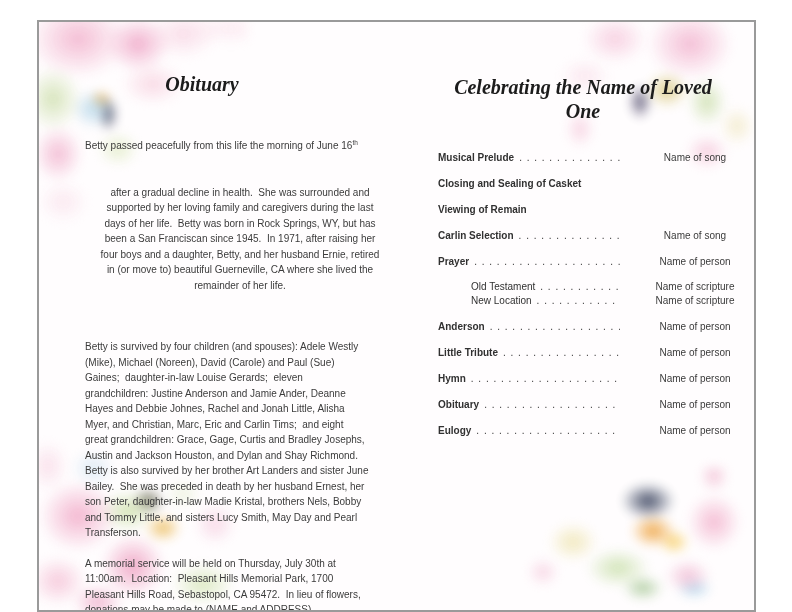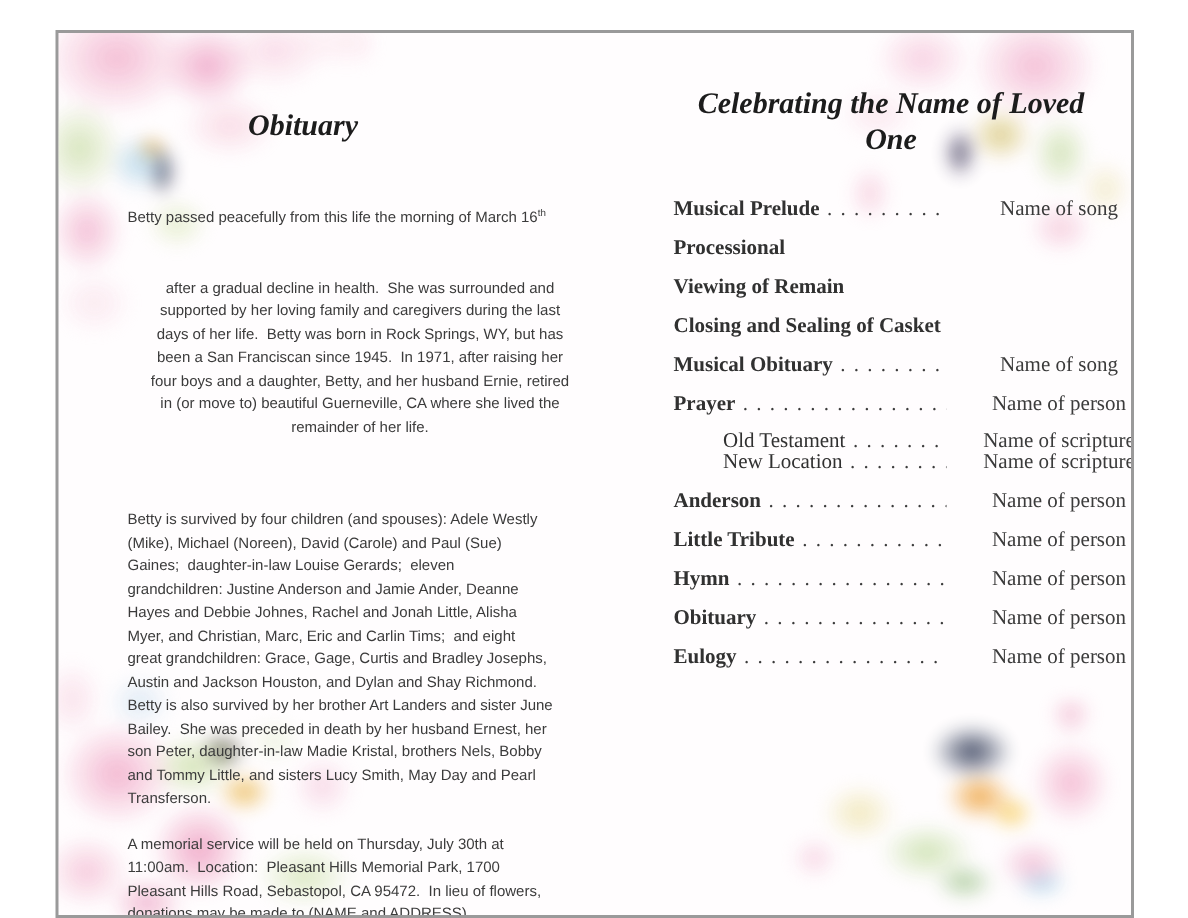--- a/index.html
+++ b/index.html
@@ -77,23 +77,23 @@
     font-size:20px; line-height:24px; color:var(--titles, #1c1c1c); text-align:center;
   }
   .page-left { left:46px; top:50px; width:310px; }
   .page-left .page-title { width:234px; }
   .obit-body { margin-top:11px; font-size:10px; line-height:15.5px; }
   .obit-body p { margin:0 0 15px 0; white-space:pre-wrap; }
   .obit-line1 { display:block; }
   .obit-rest  { display:block; white-space:pre-wrap;text-align:center; }
   sup.obit-sup { font-size:6.5px; vertical-align:4px; line-height:0; }
 
-  .page-right { left:399px; top:35px; width:322px;margin-left:11px; }
+  .page-right { left:399px; top:53px; width:322px; }
   .page-right .page-title { width:290px; }
-  .service-list { margin-top:27px; font-size:14px;font-family:Liberation Serif, serif; }
+  .service-list { margin-top:27px; font-size:10px; }
   .srow { display:flex; align-items:baseline; line-height:15px; margin-bottom:11px; }
   .lbl { font-weight:bold; white-space:nowrap; color:#313131; }
   .leader { flex:1 1 auto; overflow:hidden; white-space:nowrap; margin:0 10px 0 5px; color:var(--text, #3b3b3b); }
   .leader::after {
     content:". . . . . . . . . . . . . . . . . . . . . . . . . . . . . . . . . . . . . . . . . . . . . .";
     letter-spacing:1px;
   }
   .val { flex:0 0 130px; width:130px; white-space:nowrap;text-align:center; }
   .scripture-block { margin-bottom:11px; }
   .scripture-block .srow { margin-bottom:0; }
@@ -108,21 +108,21 @@
 
     <div class="floral floral-tl"></div>
     <div class="floral floral-bl"></div>
     <div class="floral floral-tr"></div>
     <div class="floral floral-br"></div>
 
     <div class="page page-left">
       <h1 class="page-title">Obituary</h1>
       <div class="obit-body">
         <p>
-          <span class="obit-line1"><span>Betty passed peacefully from this life the morning of March 16</span><sup class="obit-sup">th</sup></span>
+          <span class="obit-line1"><span>Betty passed peacefully from this life the morning of June 16</span><sup class="obit-sup">th</sup></span>
           <span class="obit-rest">after a gradual decline in health.  She was surrounded and
 supported by her loving family and caregivers during the last
 days of her life.  Betty was born in Rock Springs, WY, but has
 been a San Franciscan since 1945.  In 1971, after raising her
 four boys and a daughter, Betty, and her husband Ernie, retired
 in (or move to) beautiful Guerneville, CA where she lived the
 remainder of her life.</span>
         </p>
         <p>Betty is survived by four children (and spouses): Adele Westly
 (Mike), Michael (Noreen), David (Carole) and Paul (Sue)
@@ -147,34 +147,31 @@
     <div class="page page-right">
       <h1 class="page-title">Celebrating the Name of Loved One</h1>
       <div class="service-list">
 
         <div class="srow">
           <span class="lbl">Musical Prelude</span>
           <span class="leader"></span>
           <span class="val">Name of song</span>
         </div>
 
-        <div class="srow">
-          <span class="lbl">Processional</span>
+
+        <div class="srow">
+          <span class="lbl">Closing and Sealing of Casket</span>
         </div>
 
         <div class="srow">
           <span class="lbl">Viewing of Remain</span>
         </div>
 
         <div class="srow">
-          <span class="lbl">Closing and Sealing of Casket</span>
-        </div>
-
-        <div class="srow">
-          <span class="lbl">Musical Obituary</span>
+          <span class="lbl">Carlin Selection</span>
           <span class="leader"></span>
           <span class="val">Name of song</span>
         </div>
 
         <div class="srow">
           <span class="lbl">Prayer</span>
           <span class="leader"></span>
           <span class="val">Name of person</span>
         </div>
 

